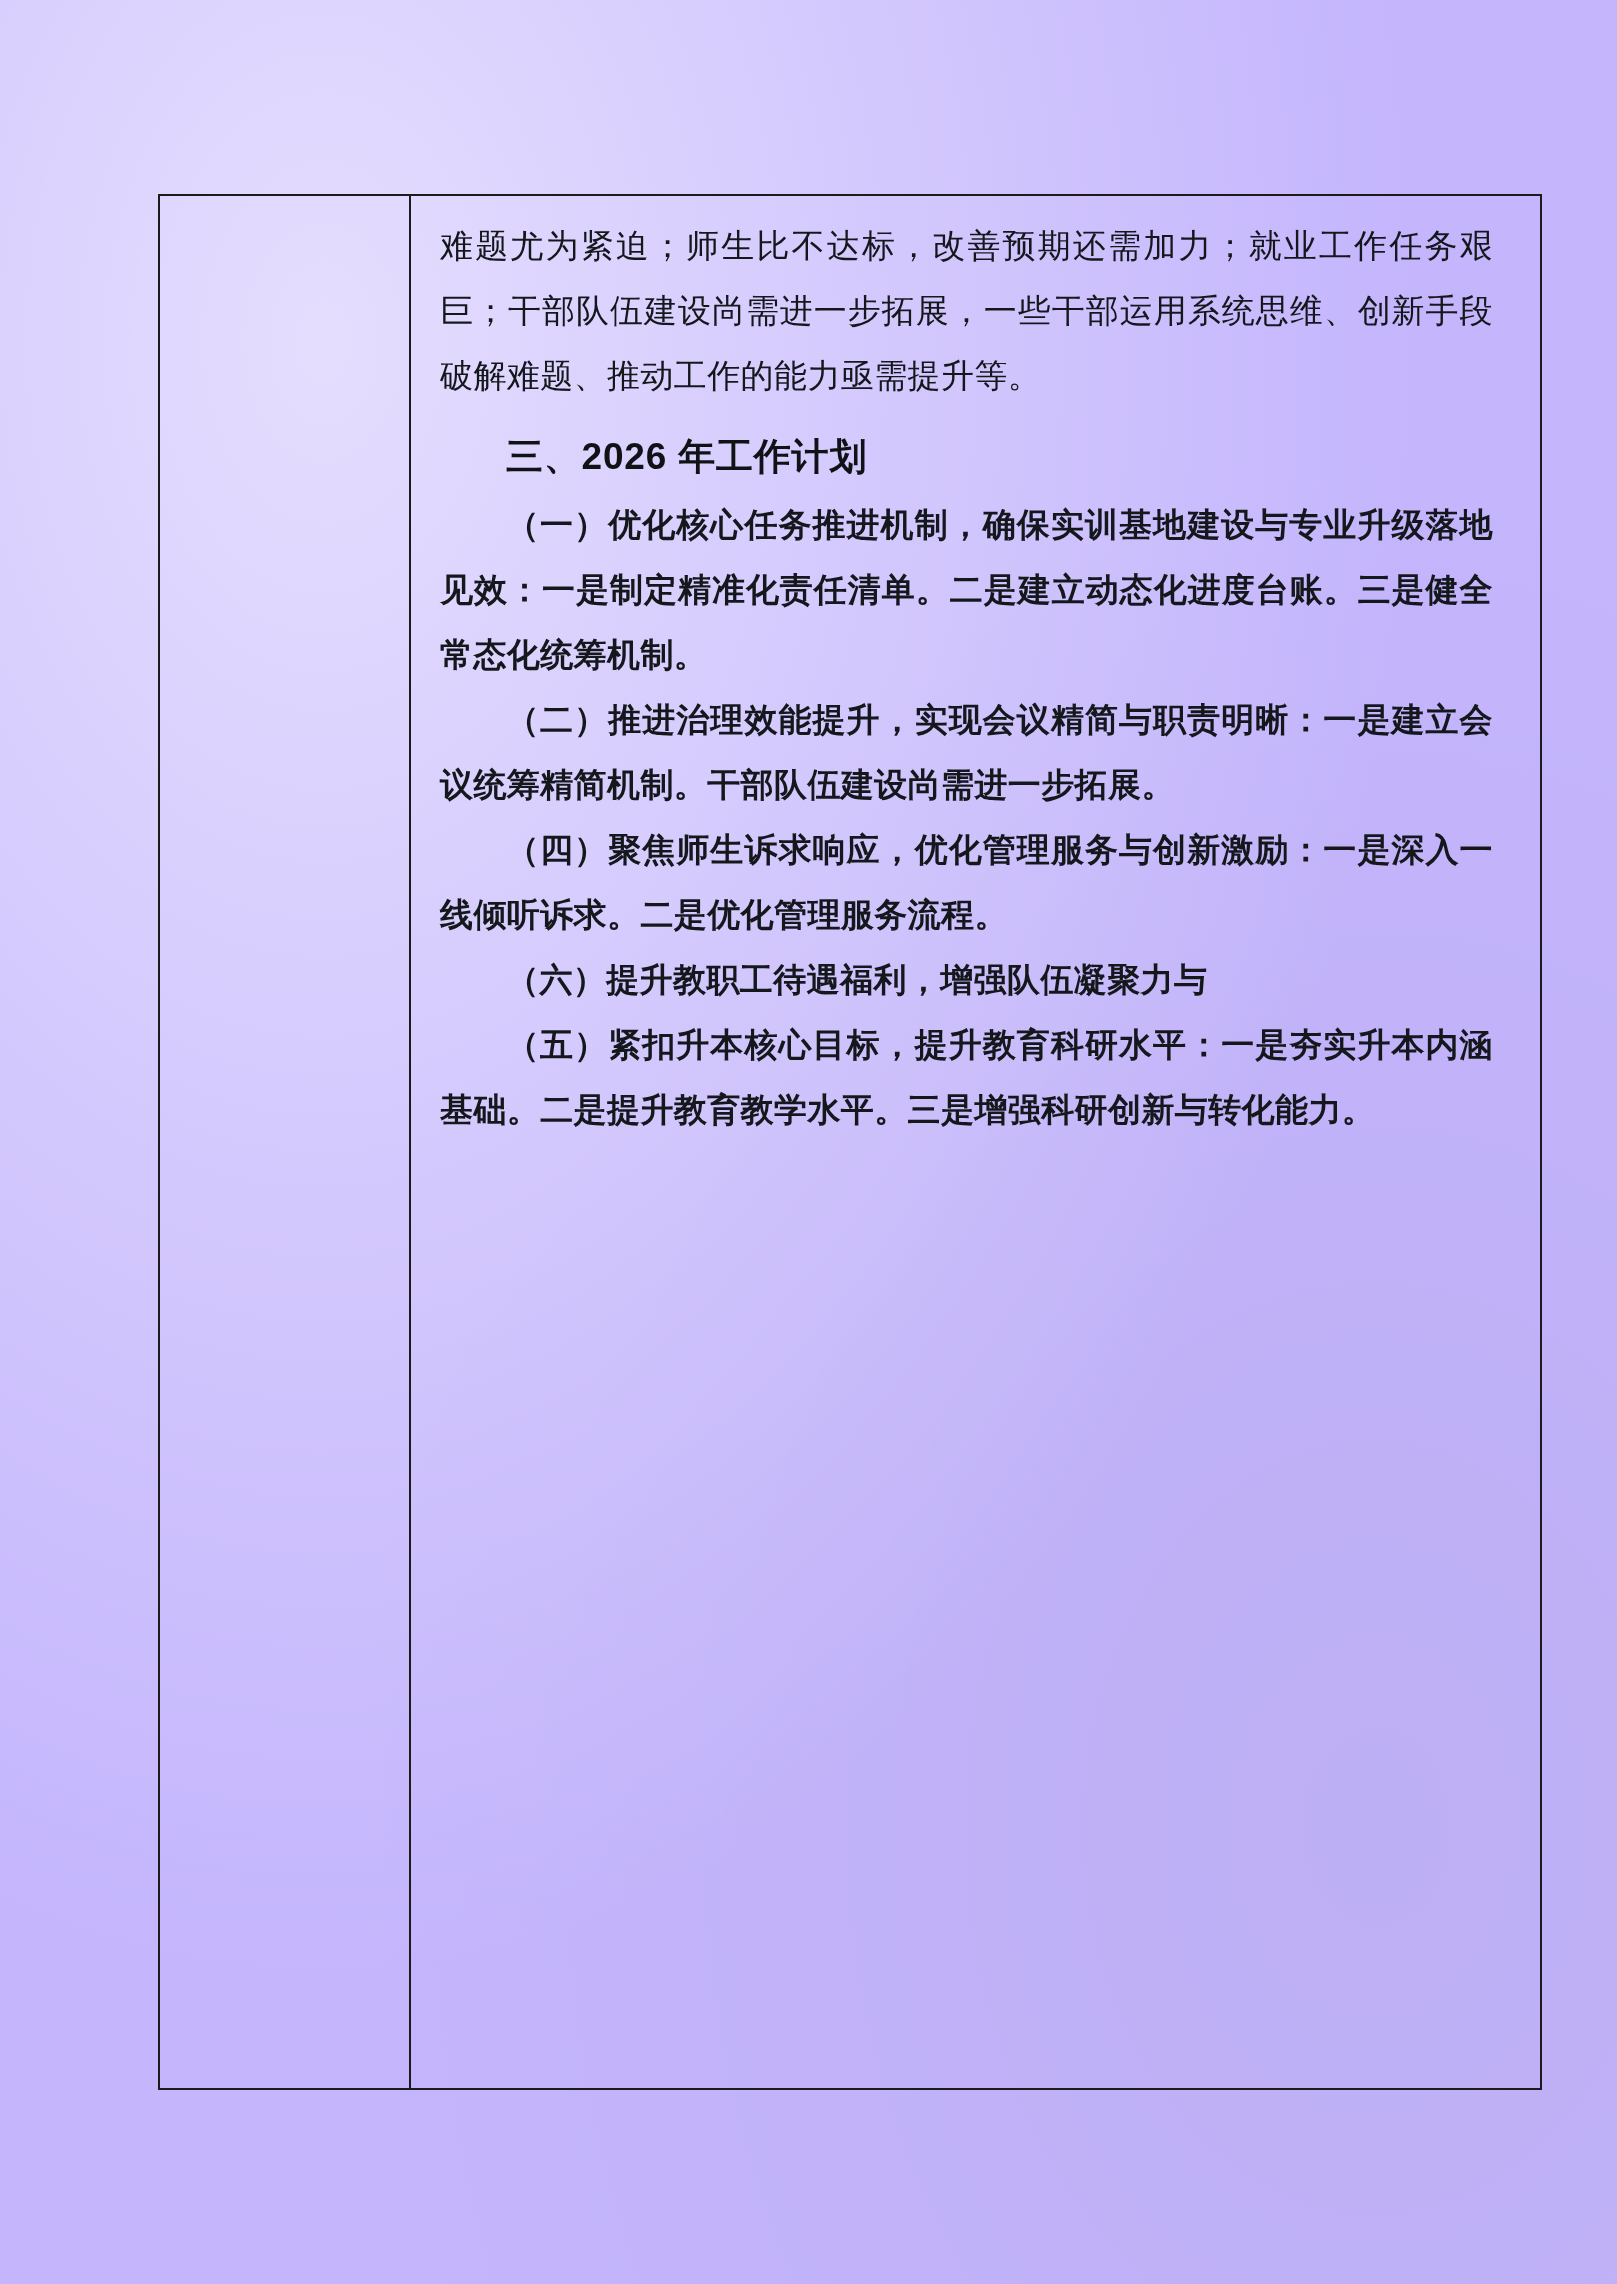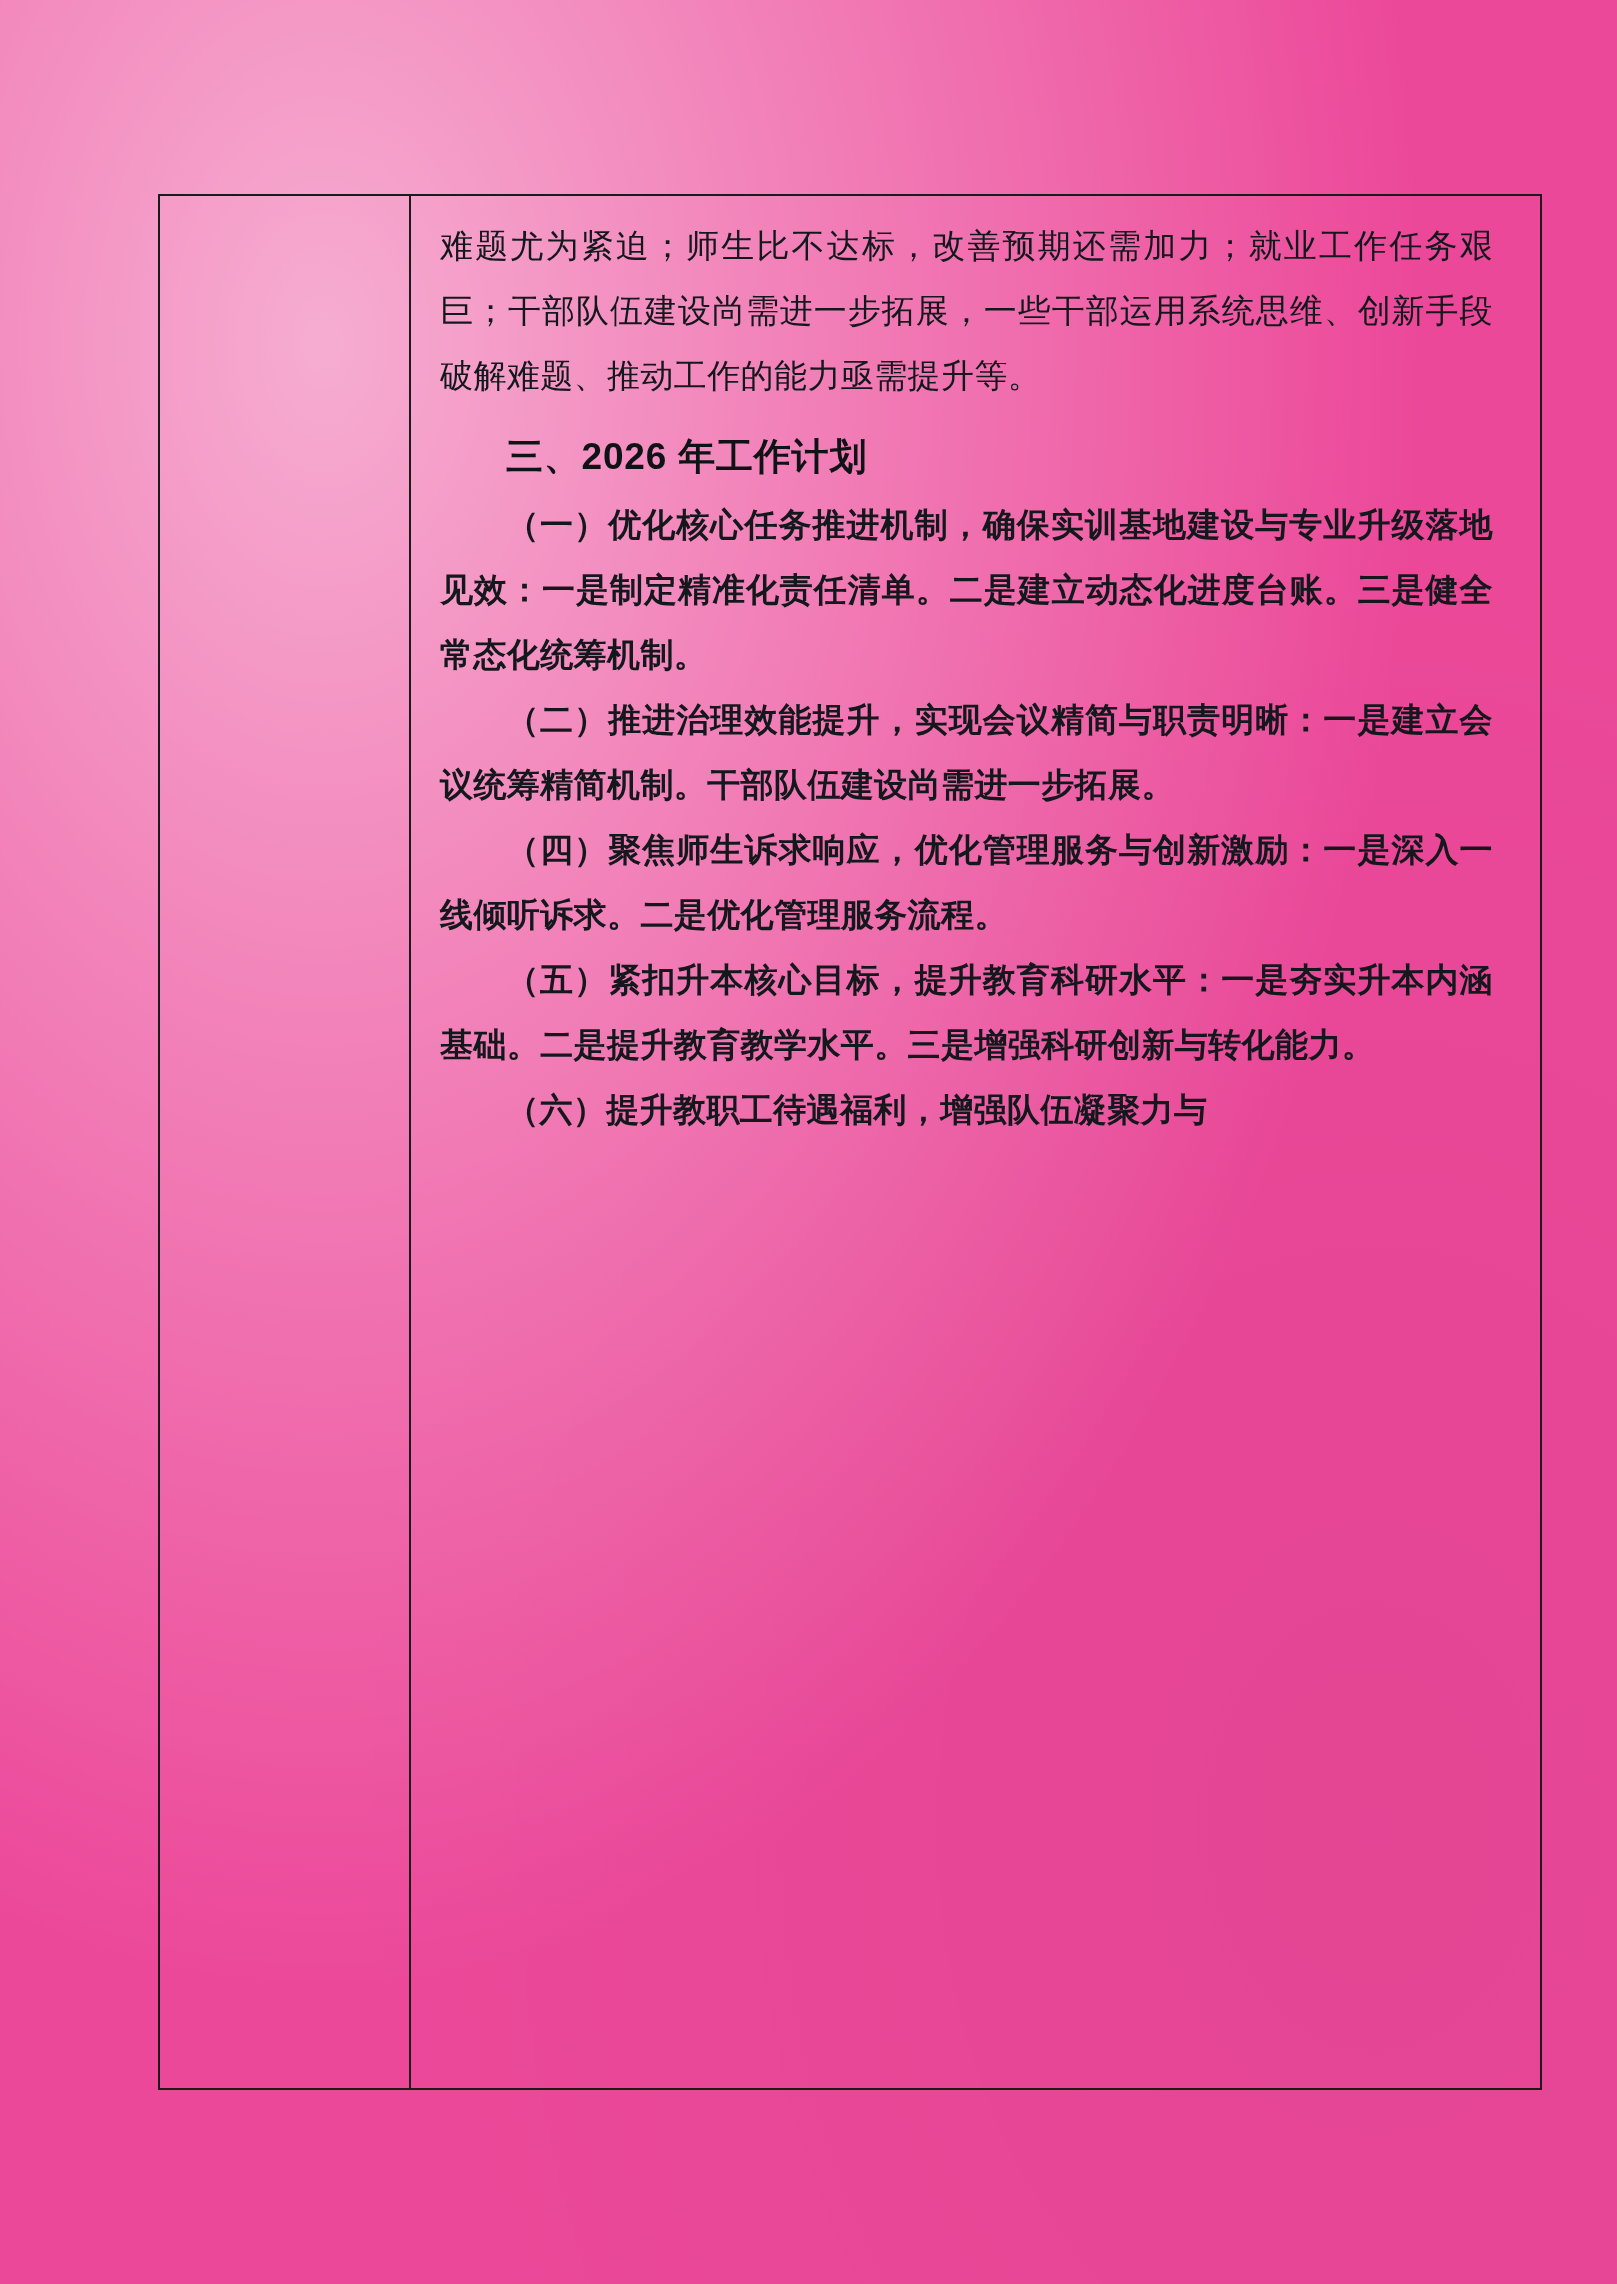--- a/index.html
+++ b/index.html
@@ -4,21 +4,21 @@
 <style>
   html, body {
     margin: 0;
     padding: 0;
     background: #f2f1ef;
   }
   .page {
     position: relative;
     width: 1617px;
     height: 2284px;
-    background: #ec4899;
+    background: #c4b5fd;
     margin: 0 auto;
     overflow: hidden;
     font-family: "Liberation Serif", "DejaVu Serif", serif;
   }
   
   .page::before {
     content: "";
     position: absolute;
     inset: 0;
     background:
@@ -92,21 +92,21 @@
 
         <h3 class="heading">三、2026 年工作计划</h3>
 
         <p class="para indent">（一）优化核心任务推进机制，确保实训基地建设与专业升级落地见效：一是制定精准化责任清单。二是建立动态化进度台账。三是健全常态化统筹机制。</p>
 
         <p class="para indent">（二）推进治理效能提升，实现会议精简与职责明晰：一是建立会议统筹精简机制。干部队伍建设尚需进一步拓展。</p>
 
 
         <p class="para indent">（四）聚焦师生诉求响应，优化管理服务与创新激励：一是深入一线倾听诉求。二是优化管理服务流程。</p>
 
+        <p class="para indent">（六）提升教职工待遇福利，增强队伍凝聚力与</p>
+
         <p class="para indent">（五）紧扣升本核心目标，提升教育科研水平：一是夯实升本内涵基础。二是提升教育教学水平。三是增强科研创新与转化能力。</p>
-
-        <p class="para indent">（六）提升教职工待遇福利，增强队伍凝聚力与</p>
 
       </div>
     </div>
   </div>
 </div>
 
 
 </body></html>

